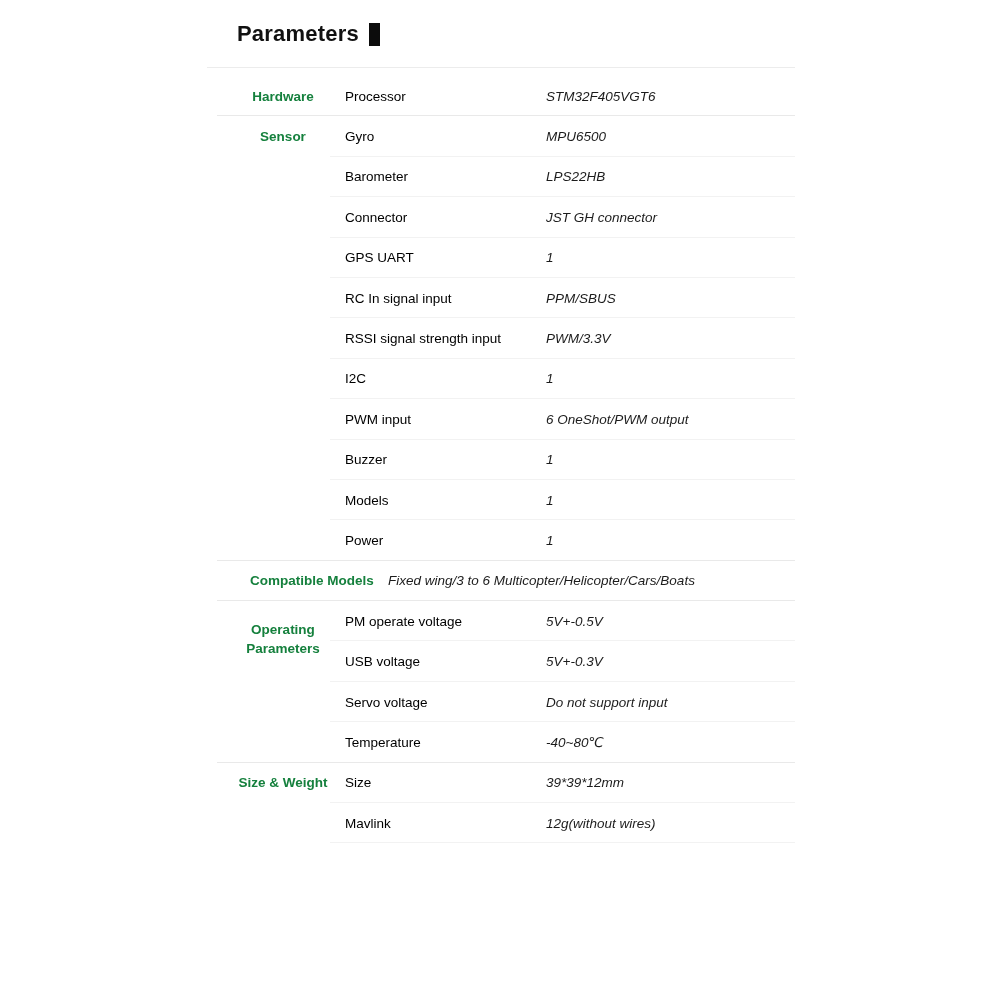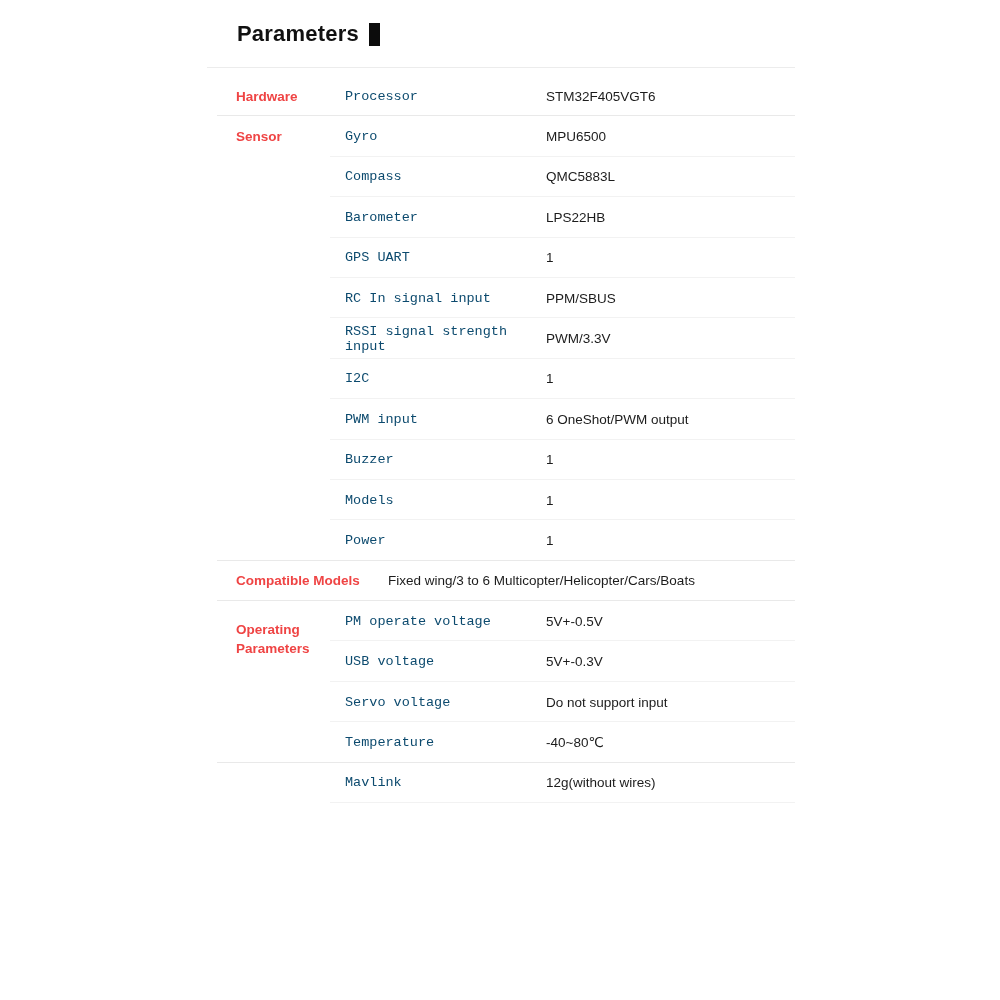--- a/index.html
+++ b/index.html
@@ -53,41 +53,41 @@
     height: 40.4px;
     display: flex;
     align-items: center;
     font-size: 13.5px;
   }
   .cell { box-sizing: border-box; }
   .cat {
     width: 113px;
     padding-left: 19px;
     font-weight: bold;
-    color: #ef4444;
+    color: #15803d;
     flex: none;
+    text-align: center;
   }
   .row.wide .cat { width: 171px; }
   .cat.span2 { position: relative; height: 100%; }
   .cat.span2 .cat-inner {
     position: absolute;
     top: 19px;
     left: 19px;
     width: 94px;
     line-height: 19px;
     white-space: normal;
   }
   .lbl {
     width: 216px;
     padding-left: 15px;
     flex: none;
-    color: #0c4a6e;
-    font-family: Liberation Mono, monospace;
-  }
-  .val { flex: 1; color: #1c1c1c; }
+    color: #000000;
+  }
+  .val { flex: 1; color: #1c1c1c; font-style: italic; }
   .divider {
     position: absolute;
     bottom: 0;
     right: 0;
     height: 1px;
   }
   .divider.full { left: 0; background: #e9e9e9; }
   .divider.short { left: 113px; background: #f2f2f2; }
 </style>
 </head>
@@ -107,28 +107,28 @@
         <div class="divider full"></div>
       </div>
       <div class="row">
         <div class="cell cat">Sensor</div>
         <div class="cell lbl">Gyro</div>
         <div class="cell val">MPU6500</div>
         <div class="divider short"></div>
       </div>
       <div class="row">
         <div class="cell cat"></div>
-        <div class="cell lbl">Compass</div>
-        <div class="cell val">QMC5883L</div>
-        <div class="divider short"></div>
-      </div>
-      <div class="row">
-        <div class="cell cat"></div>
         <div class="cell lbl">Barometer</div>
         <div class="cell val">LPS22HB</div>
+        <div class="divider short"></div>
+      </div>
+      <div class="row">
+        <div class="cell cat"></div>
+        <div class="cell lbl">Connector</div>
+        <div class="cell val">JST GH connector</div>
         <div class="divider short"></div>
       </div>
       <div class="row">
         <div class="cell cat"></div>
         <div class="cell lbl">GPS UART</div>
         <div class="cell val">1</div>
         <div class="divider short"></div>
       </div>
       <div class="row">
         <div class="cell cat"></div>
@@ -197,19 +197,25 @@
         <div class="cell val">Do not support input</div>
         <div class="divider short"></div>
       </div>
       <div class="row">
         <div class="cell cat"></div>
         <div class="cell lbl">Temperature</div>
         <div class="cell val">-40~80℃</div>
         <div class="divider full"></div>
       </div>
       <div class="row">
+        <div class="cell cat">Size &amp; Weight</div>
+        <div class="cell lbl">Size</div>
+        <div class="cell val">39*39*12mm</div>
+        <div class="divider short"></div>
+      </div>
+      <div class="row">
         <div class="cell cat"></div>
         <div class="cell lbl">Mavlink</div>
         <div class="cell val">12g(without wires)</div>
         <div class="divider short"></div>
       </div>
     </div>
 </div>
 
 </body></html>

